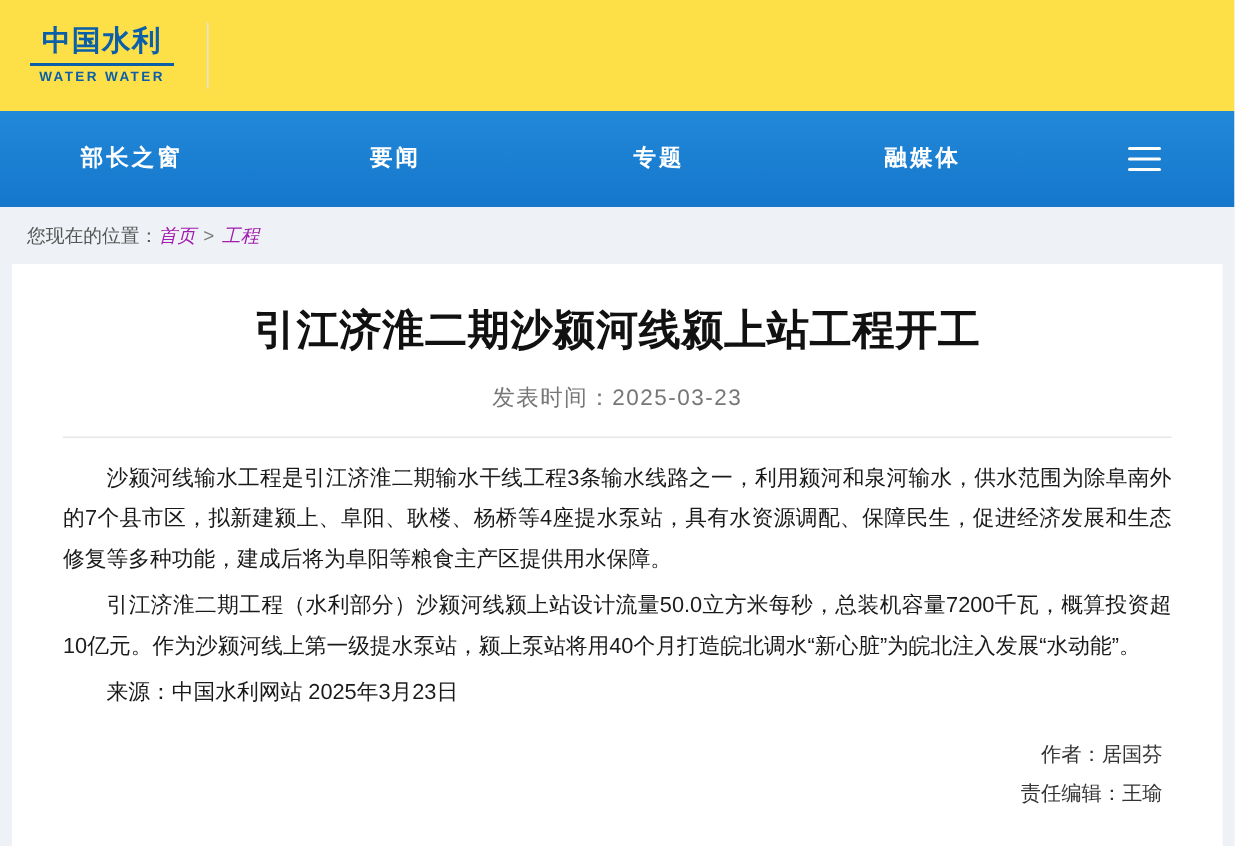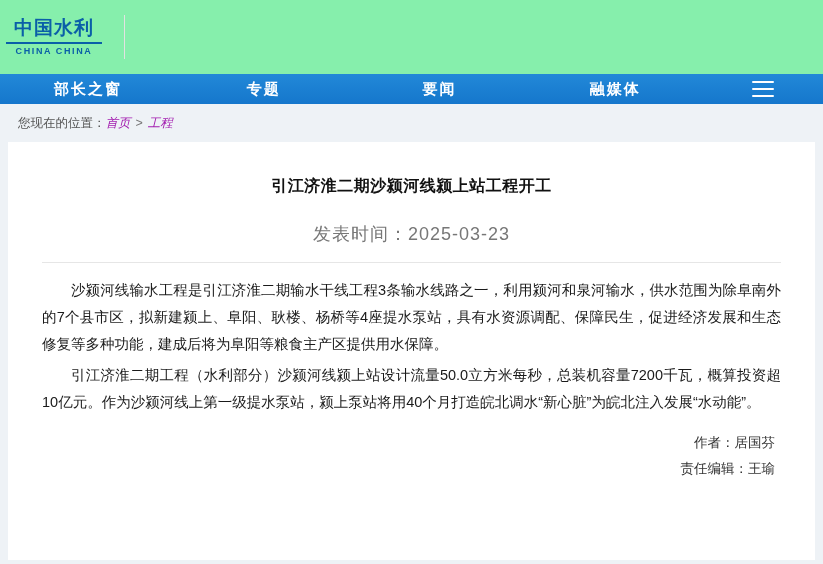--- a/index.html
+++ b/index.html
@@ -16,25 +16,25 @@
   }
   .page {
     width: 823px;
     height: 564px;
     position: relative;
     background: #eef2f6;
   }
 
   
   .header {
-    background: #86efac;
+    background: #fde047;
     height: 74px;
     display: flex;
     align-items: center;
-    padding: 0 0 0 0;
+    padding: 0 0 0 14px;
     box-sizing: border-box;
   }
   .logo {
     width: 108px;
     display: flex;
     flex-direction: column;
     align-items: center;
     justify-content: center;
     margin-right: 14px;
   }
@@ -82,21 +82,21 @@
   }
   .license {
     font-size: 11px;
     color: #7a7a7a;
     line-height: 20px;
     margin-top: 4px;
   }
 
   
   .nav {
-    height: 30px;
+    height: 64px;
     background: #1c7fd4;
     background: linear-gradient(180deg, #2288d8 0%, #1577cc 100%);
     display: flex;
     align-items: center;
     justify-content: space-between;
   }
   .nav-item {
     flex: 1 1 0;
     text-align: center;
     color: #ffffff;
@@ -150,29 +150,29 @@
   .article {
     background: #ffffff;
     margin: 0 8px;
     padding: 28px 34px 16px 34px;
     box-sizing: border-box;
     height: 418px;
     overflow: hidden;
   }
   .title {
     text-align: center;
-    font-size: 16px;
+    font-size: 28px;
     font-weight: bold;
     color: #111;
     line-height: 32px;
     letter-spacing: 0.5px;
   }
   .pubdate {
     text-align: center;
-    font-size: 18px;
+    font-size: 15px;
     color: #777;
     margin-top: 20px;
     letter-spacing: 1px;
   }
   .divider {
     height: 1px;
     background: #e6e6e6;
     margin: 16px 0 14px 0;
   }
   .body p {
@@ -199,31 +199,31 @@
 </style>
 </head>
 <body>
 
 <div class="page">
 
   <div class="header">
     <div class="logo">
       <div class="logo-cn">中国水利</div>
       <div class="logo-divider"></div>
-      <div class="logo-en">CHINA CHINA</div>
+      <div class="logo-en">WATER WATER</div>
     </div>
     <div class="header-sep"></div>
     <div class="header-texts">
     </div>
   </div>
 
   <div class="nav">
     <div class="nav-item">部长之窗</div>
+    <div class="nav-item">要闻</div>
     <div class="nav-item">专题</div>
-    <div class="nav-item">要闻</div>
     <div class="nav-item">融媒体</div>
     <div class="nav-burger">
       <div class="burger-lines">
         <span></span>
           <span></span>
           <span></span>
       </div>
     </div>
   </div>
 
@@ -236,20 +236,21 @@
 
   <div class="article">
     <div class="title">引江济淮二期沙颍河线颍上站工程开工</div>
     <div class="pubdate">
       <span>发表时间：</span><span>2025-03-23</span>
     </div>
     <div class="divider"></div>
     <div class="body">
       <p>沙颍河线输水工程是引江济淮二期输水干线工程3条输水线路之一，利用颍河和泉河输水，供水范围为除阜南外的7个县市区，拟新建颍上、阜阳、耿楼、杨桥等4座提水泵站，具有水资源调配、保障民生，促进经济发展和生态修复等多种功能，建成后将为阜阳等粮食主产区提供用水保障。</p>
       <p>引江济淮二期工程（水利部分）沙颍河线颍上站设计流量50.0立方米每秒，总装机容量7200千瓦，概算投资超10亿元。作为沙颍河线上第一级提水泵站，颍上泵站将用40个月打造皖北调水“新心脏”为皖北注入发展“水动能”。</p>
+      <p class="source">来源：中国水利网站 2025年3月23日</p>
     </div>
     <div class="footer-meta">
       <div>
         <span>作者：</span><span>居国芬</span>
       </div>
       <div>
         <span>责任编辑：</span><span>王瑜</span>
       </div>
     </div>
   </div>

